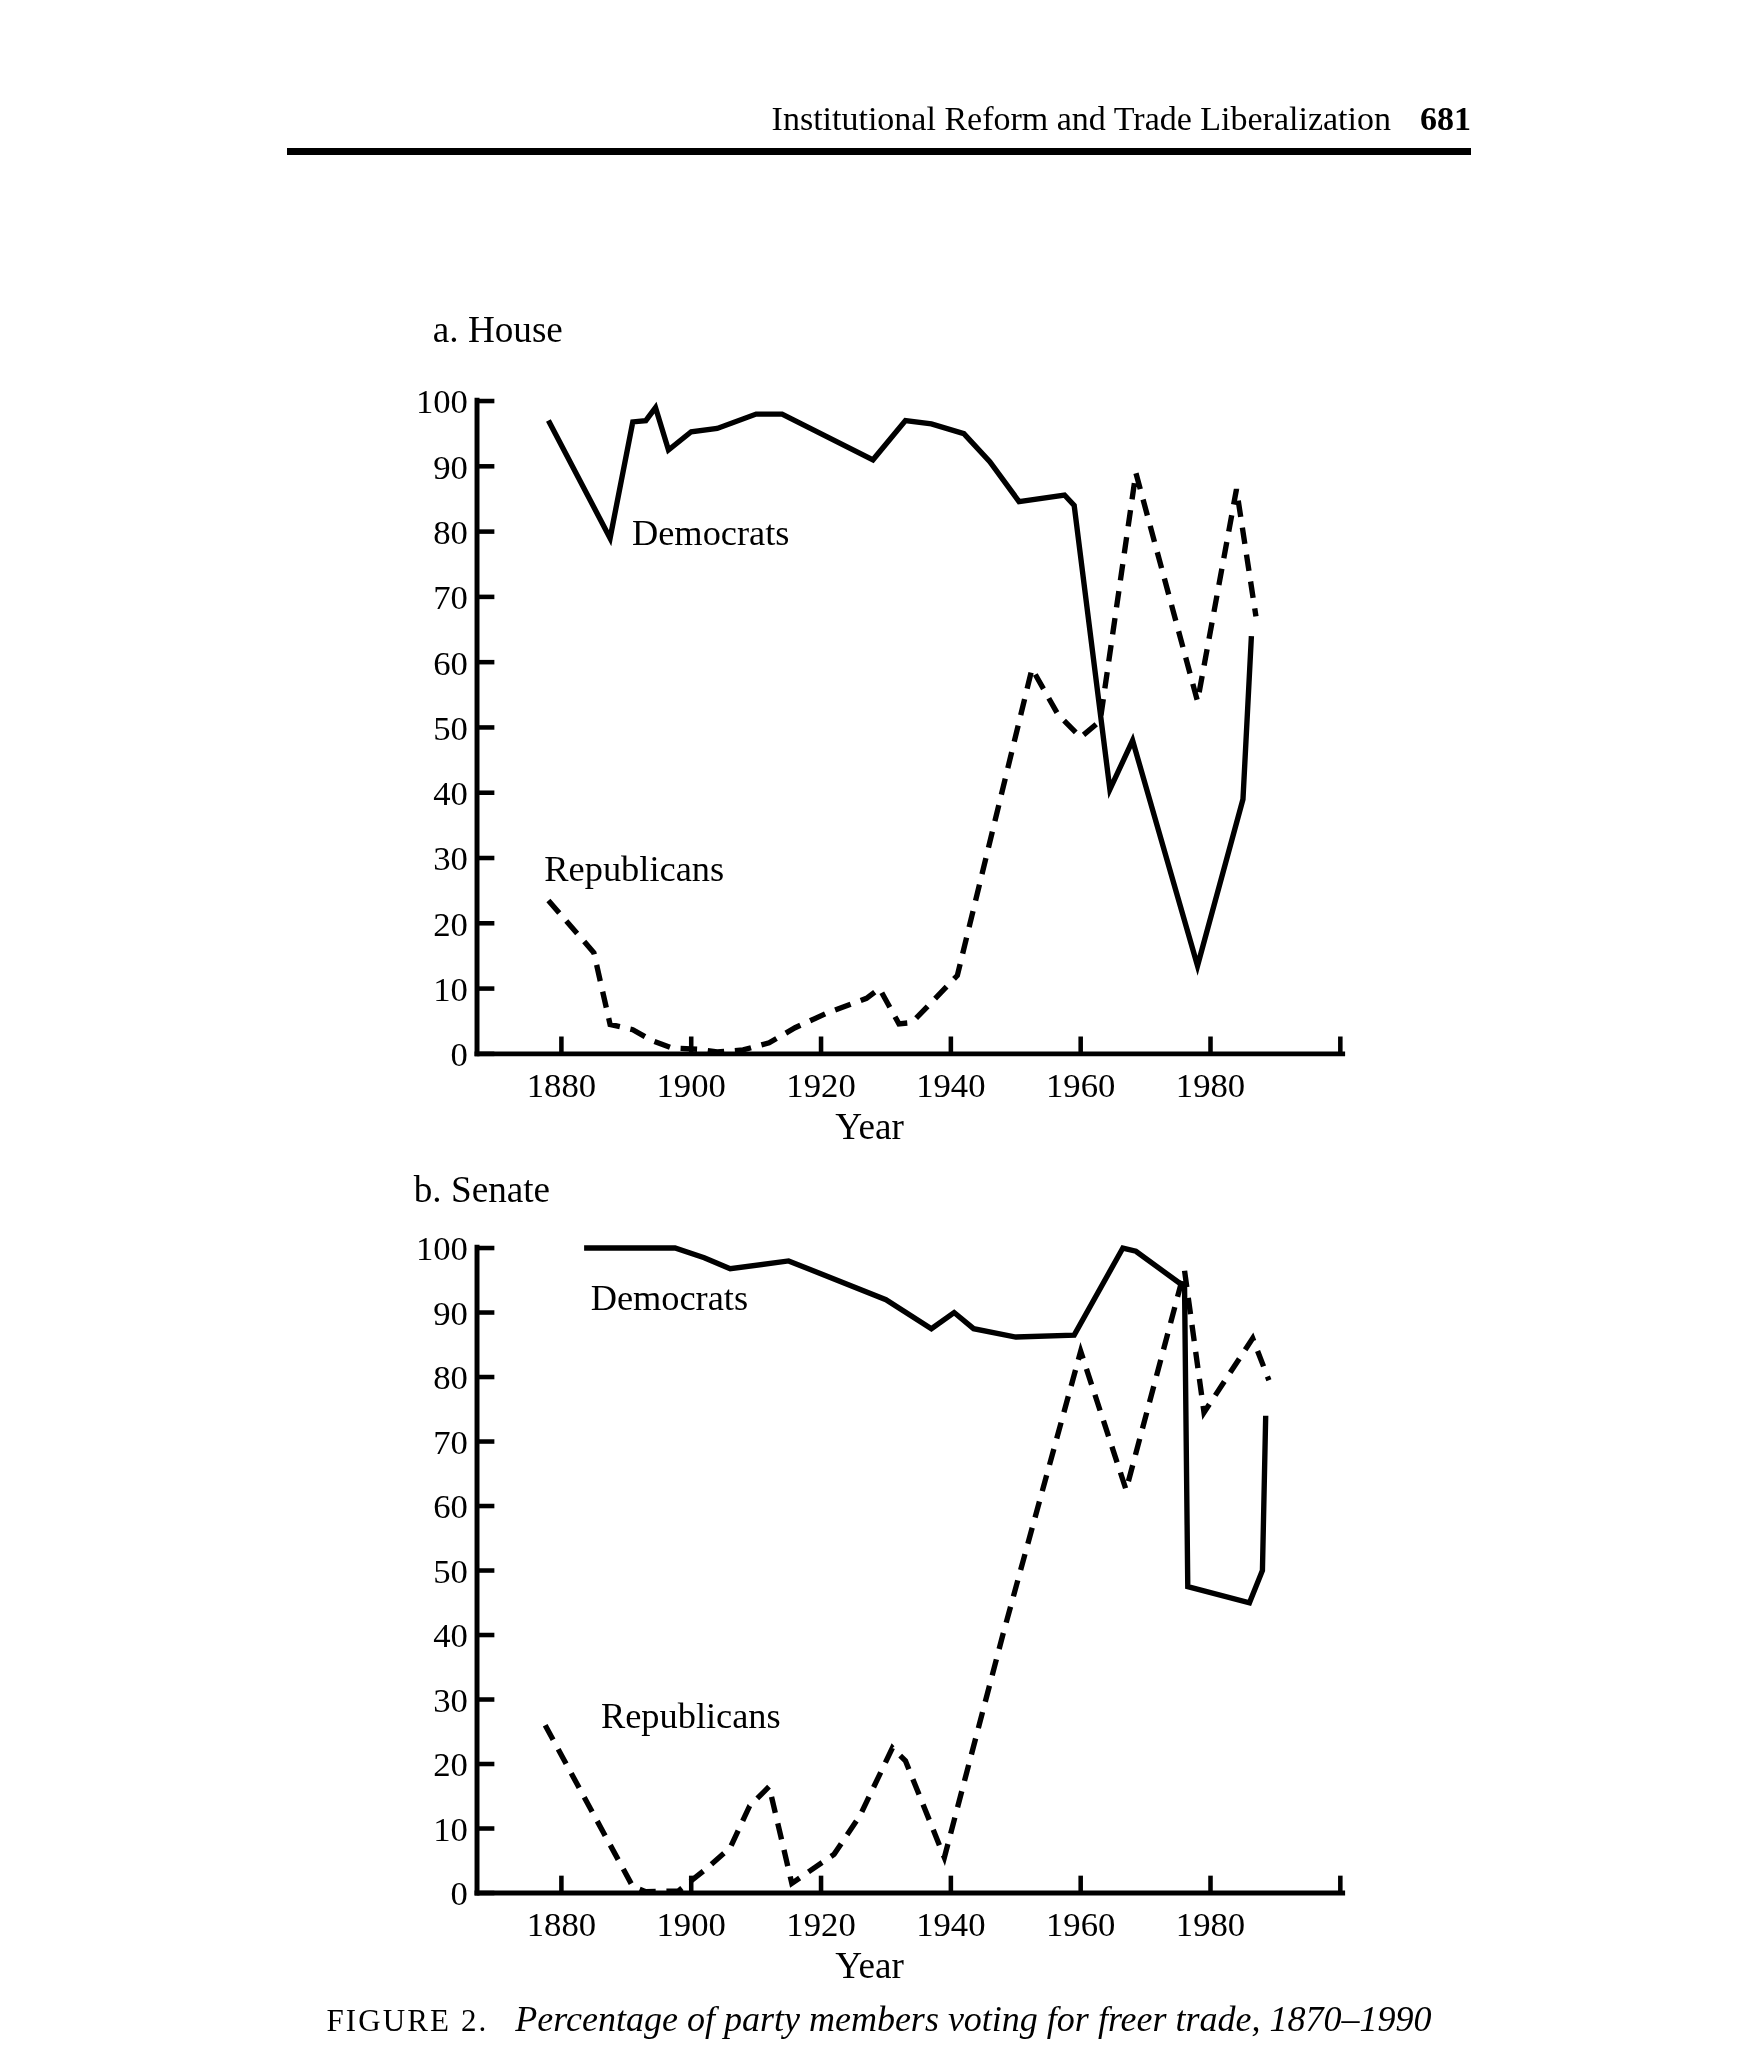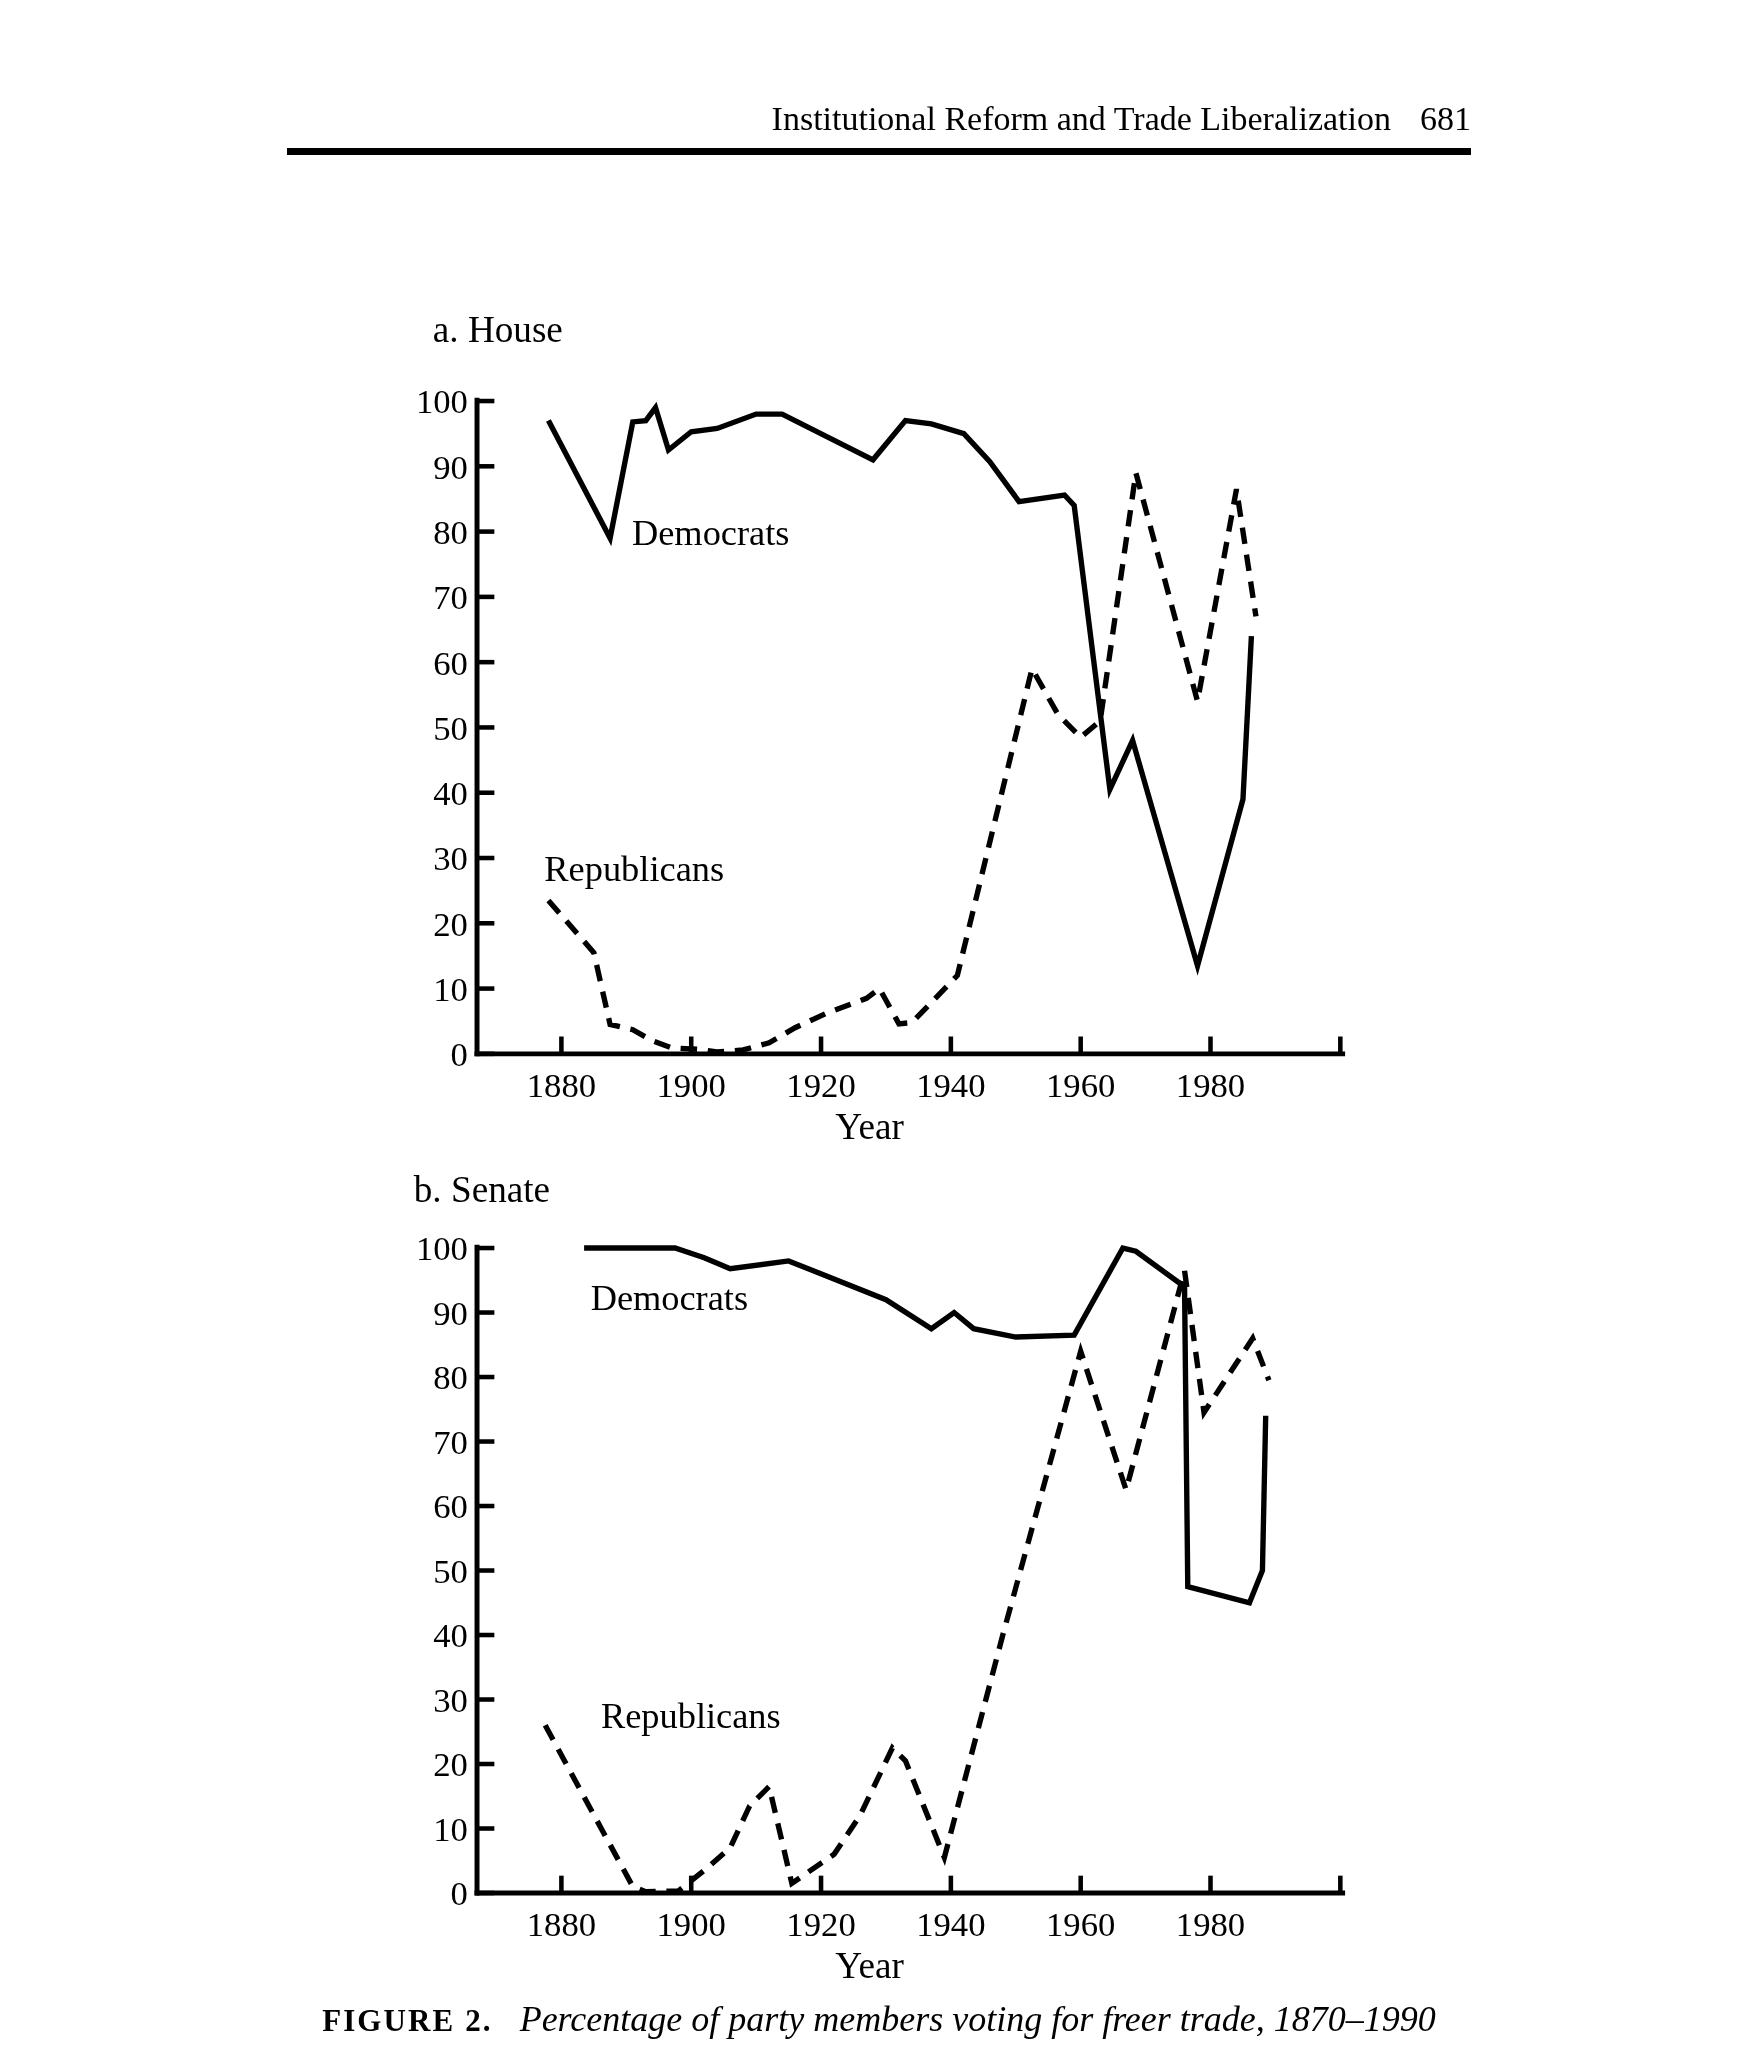--- a/index.html
+++ b/index.html
@@ -13,21 +13,21 @@
   }
   
   .running-head{
     position:absolute;
     left:287px; top:100px; width:1184px;
     text-align:right;
     font-size:34px;
     white-space:nowrap;
   }
   .running-head .pgnum{
-    font-weight:400;
+    font-weight:700;
     margin-left:29px;
     margin-top:8px;
   }
   .head-rule{
     position:absolute;
     left:287px; top:148px; width:1184px; height:6.6px;
     background:#000;
   }
   
   svg.chart{
@@ -51,21 +51,21 @@
 
   
   .caption{
     position:absolute;
     left:287px; top:1998px; width:1184px;
     text-align:center;
     font-size:36px;
     white-space:nowrap;
   }
   .cap-label{
-    font-weight:700;
+    font-weight:400;
     font-size:31px;
     letter-spacing:2.1px;
   }
   .cap-text{
     font-style:italic;
   }
 </style>
 </head>
 <body>
 

